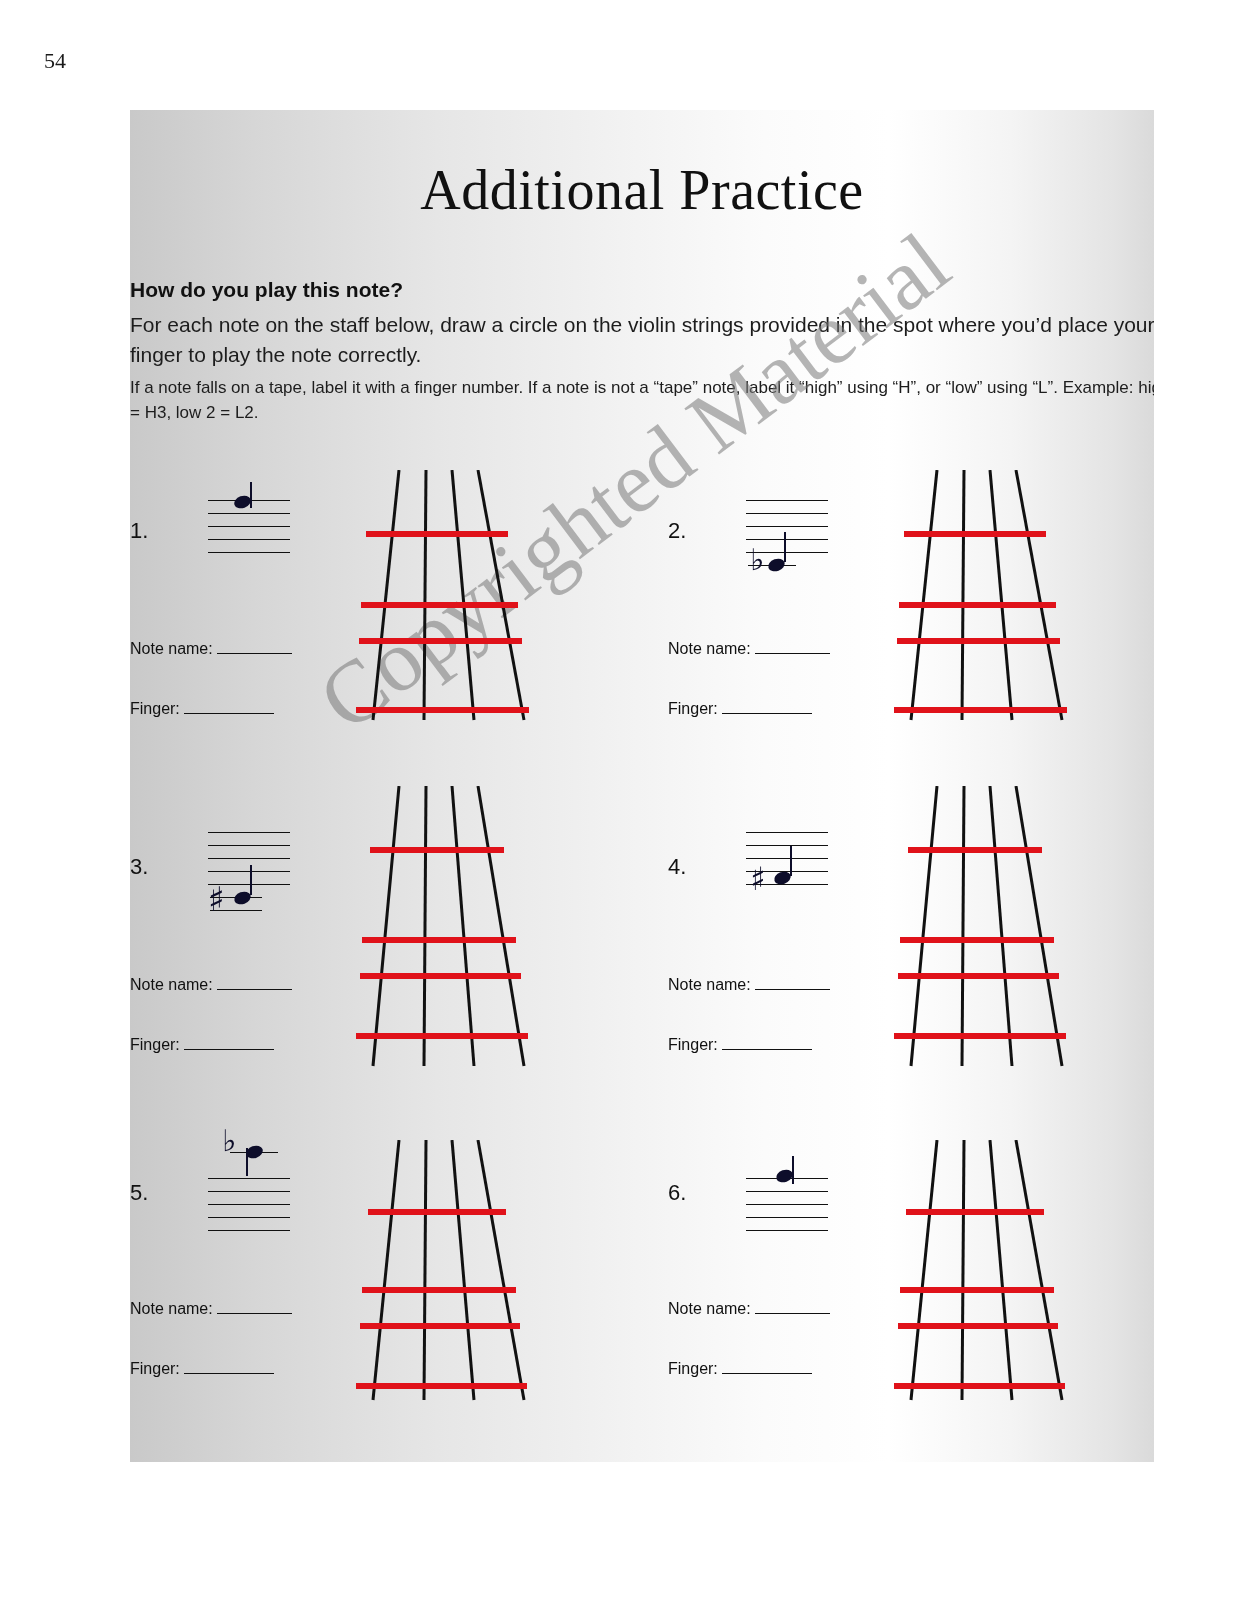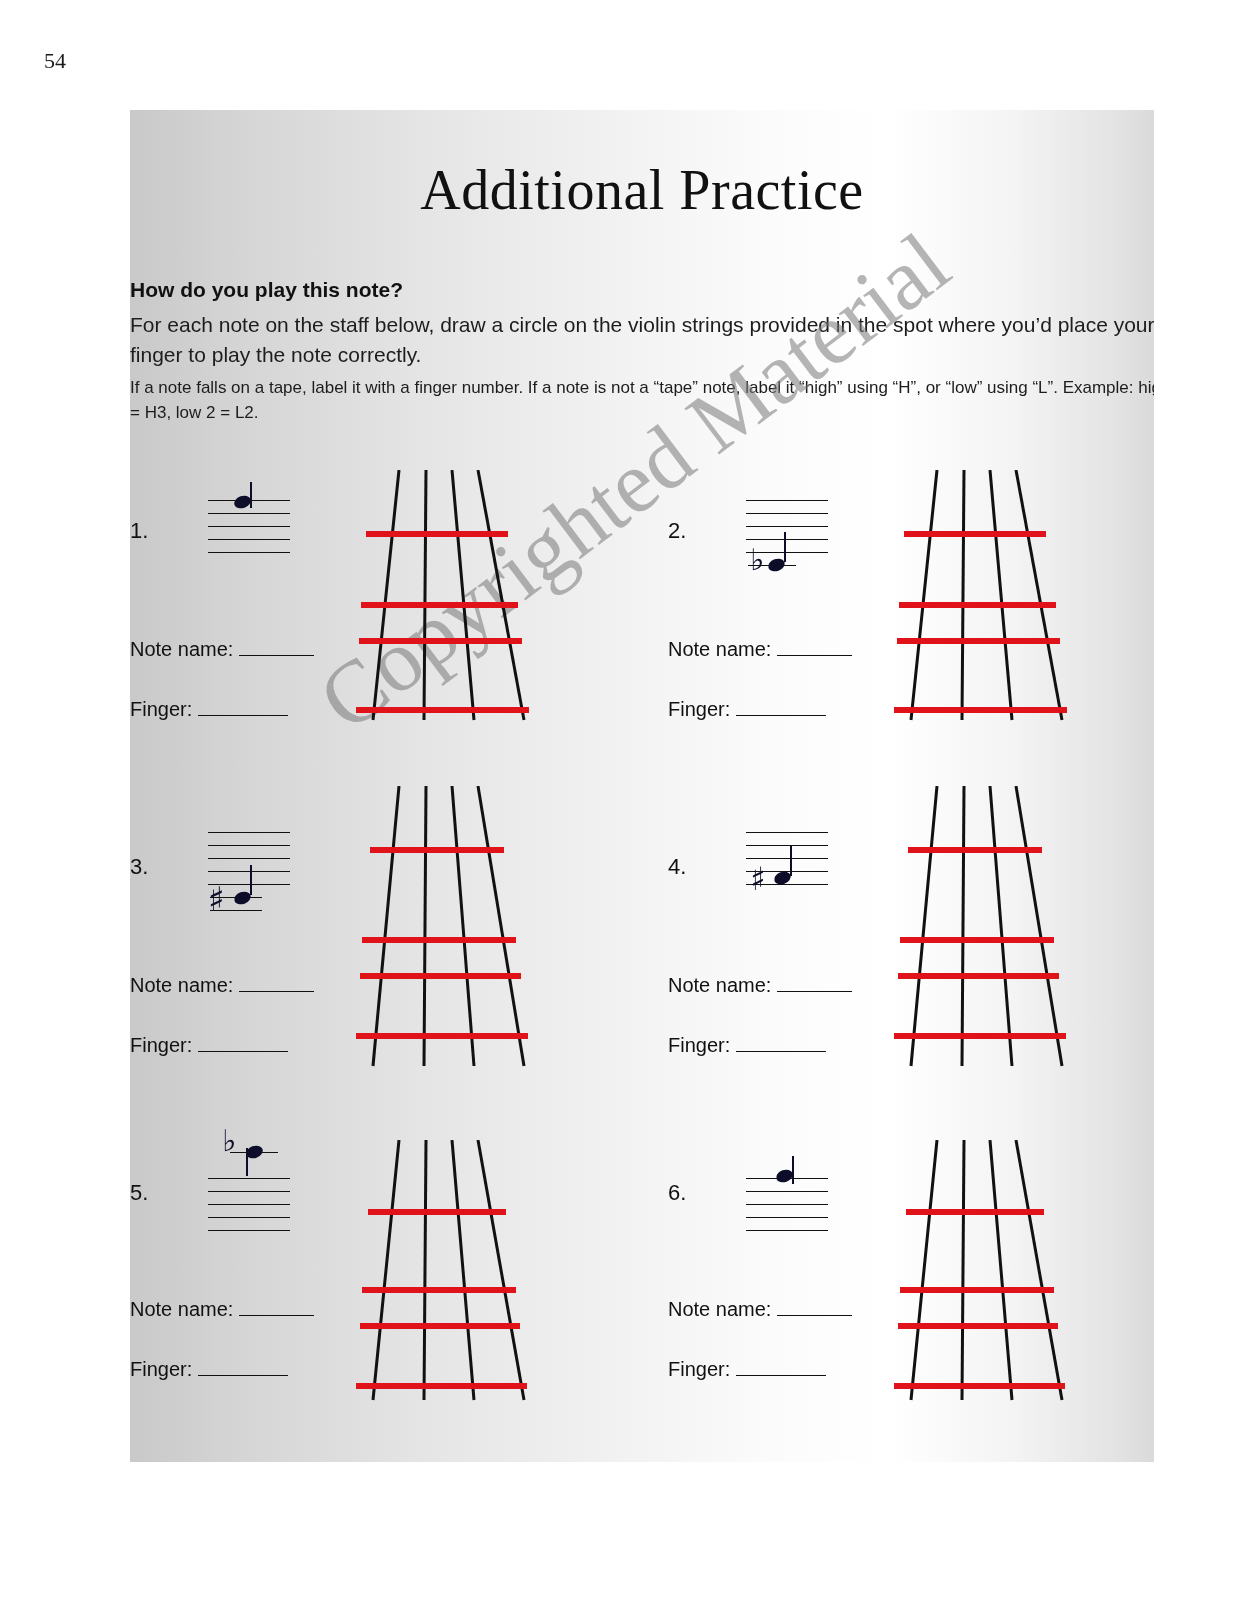--- a/index.html
+++ b/index.html
@@ -119,21 +119,21 @@
   }
   .accidental {
     position: absolute;
     font-family: "DejaVu Sans", sans-serif;
     font-size: 30px;
     line-height: 30px;
     color: #0d0d2a;
   }
   .label {
     position: absolute;
-    font-size: 20px;
+    font-size: 16px;
     color: #111;
     white-space: nowrap;
   }
   .blank {
     display: inline-block;
     border-bottom: 1.5px solid #111;
     height: 15px;
   }
   .strings-svg {
     position: absolute;

